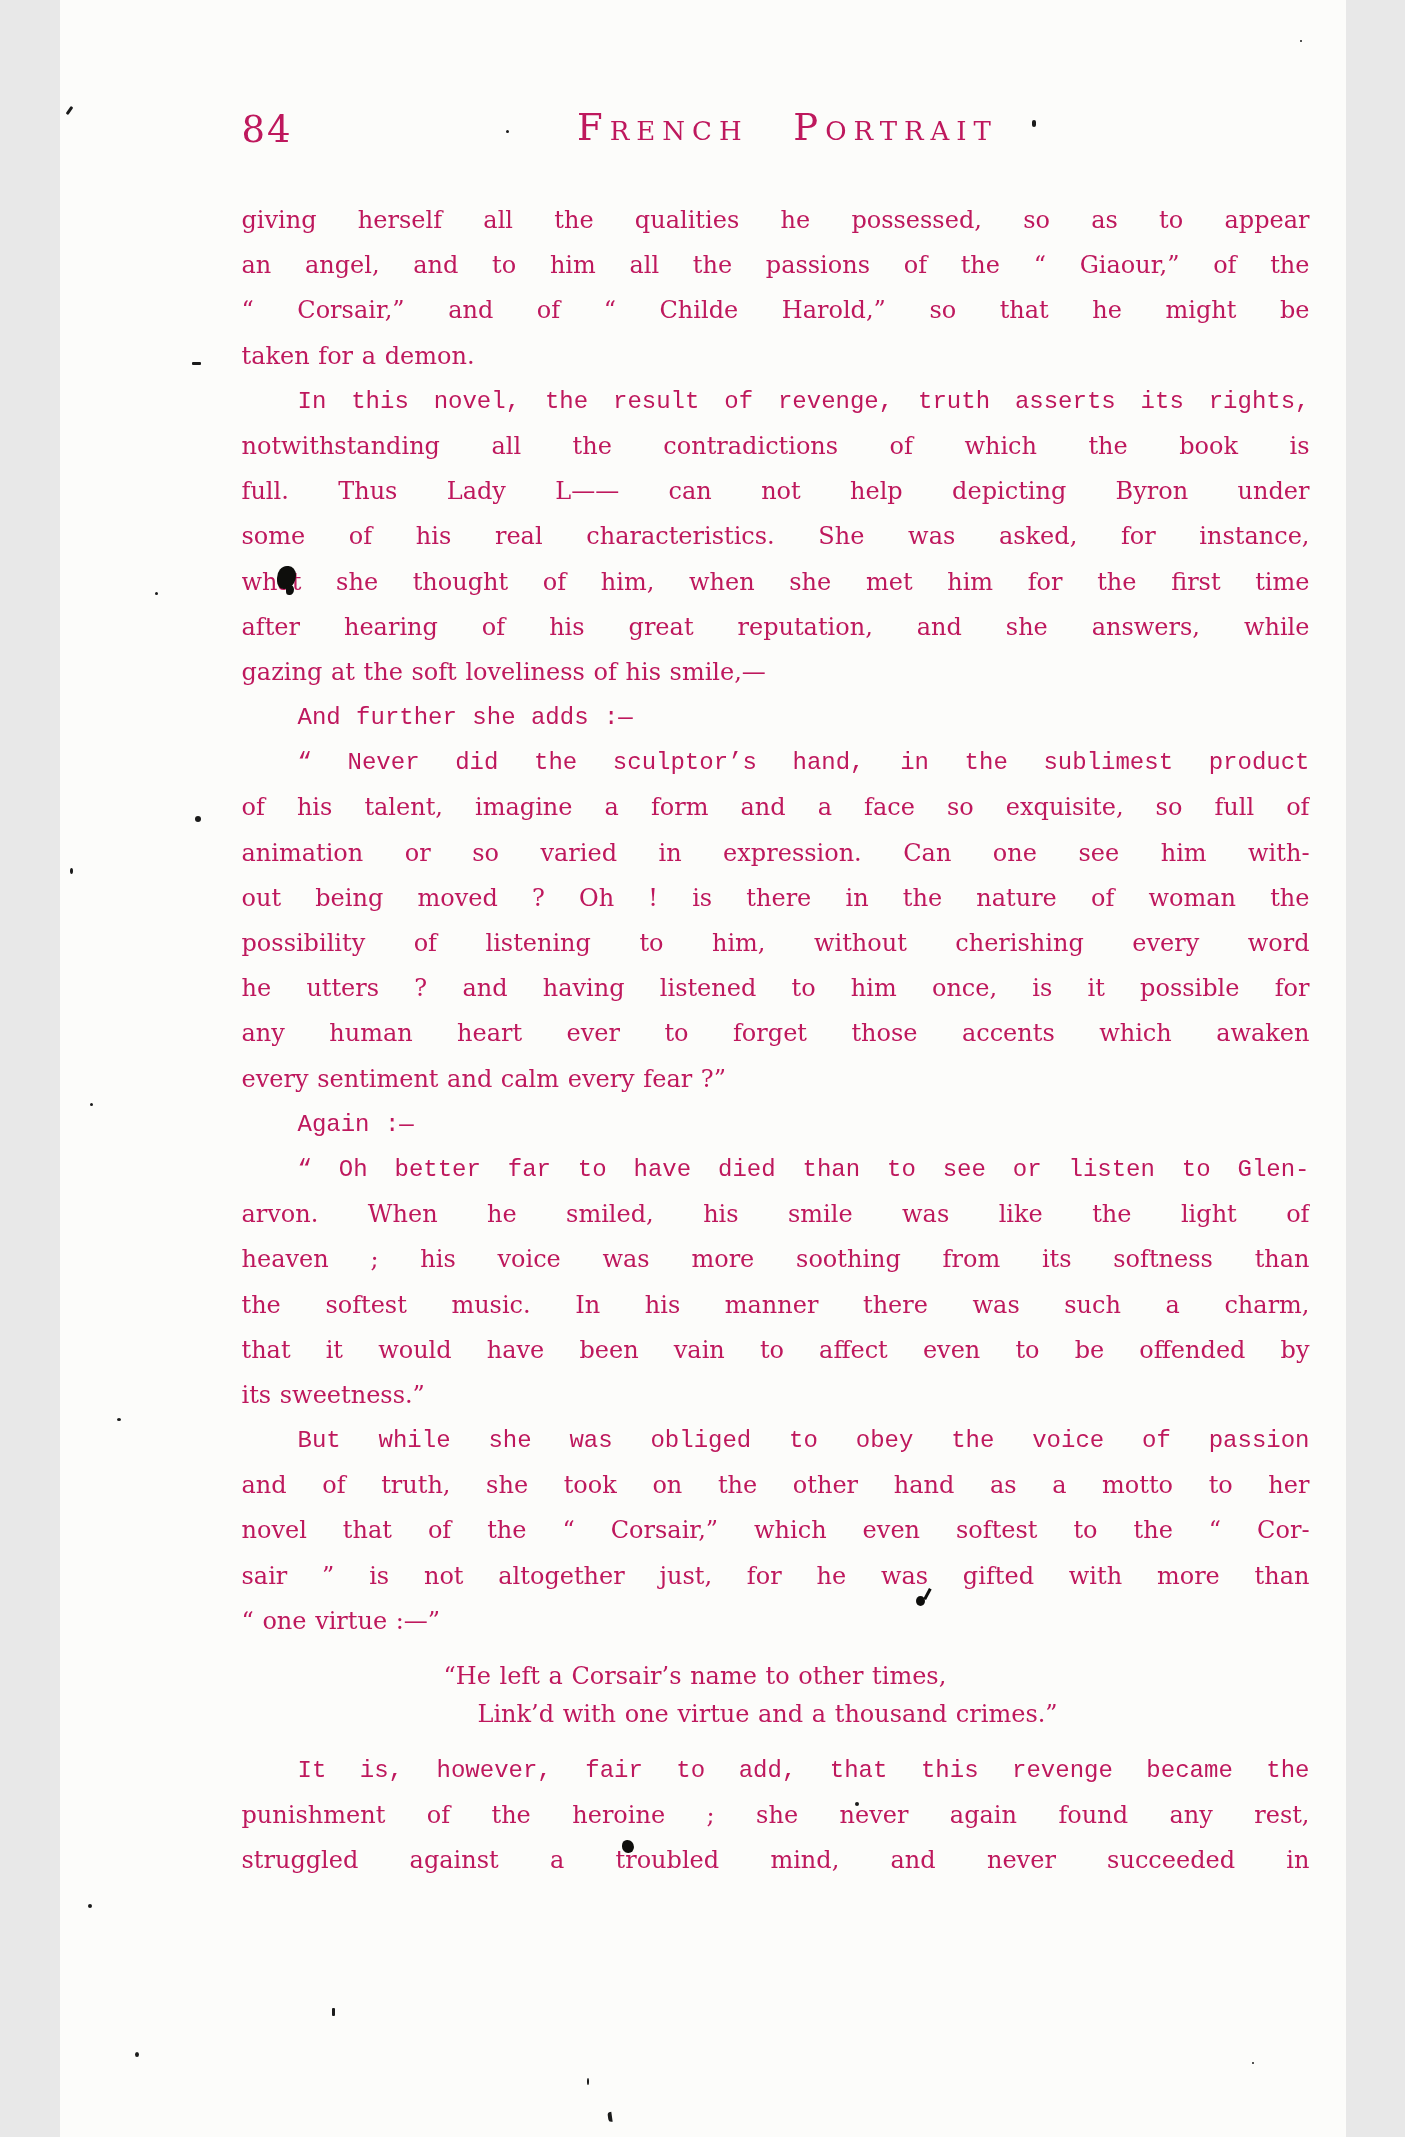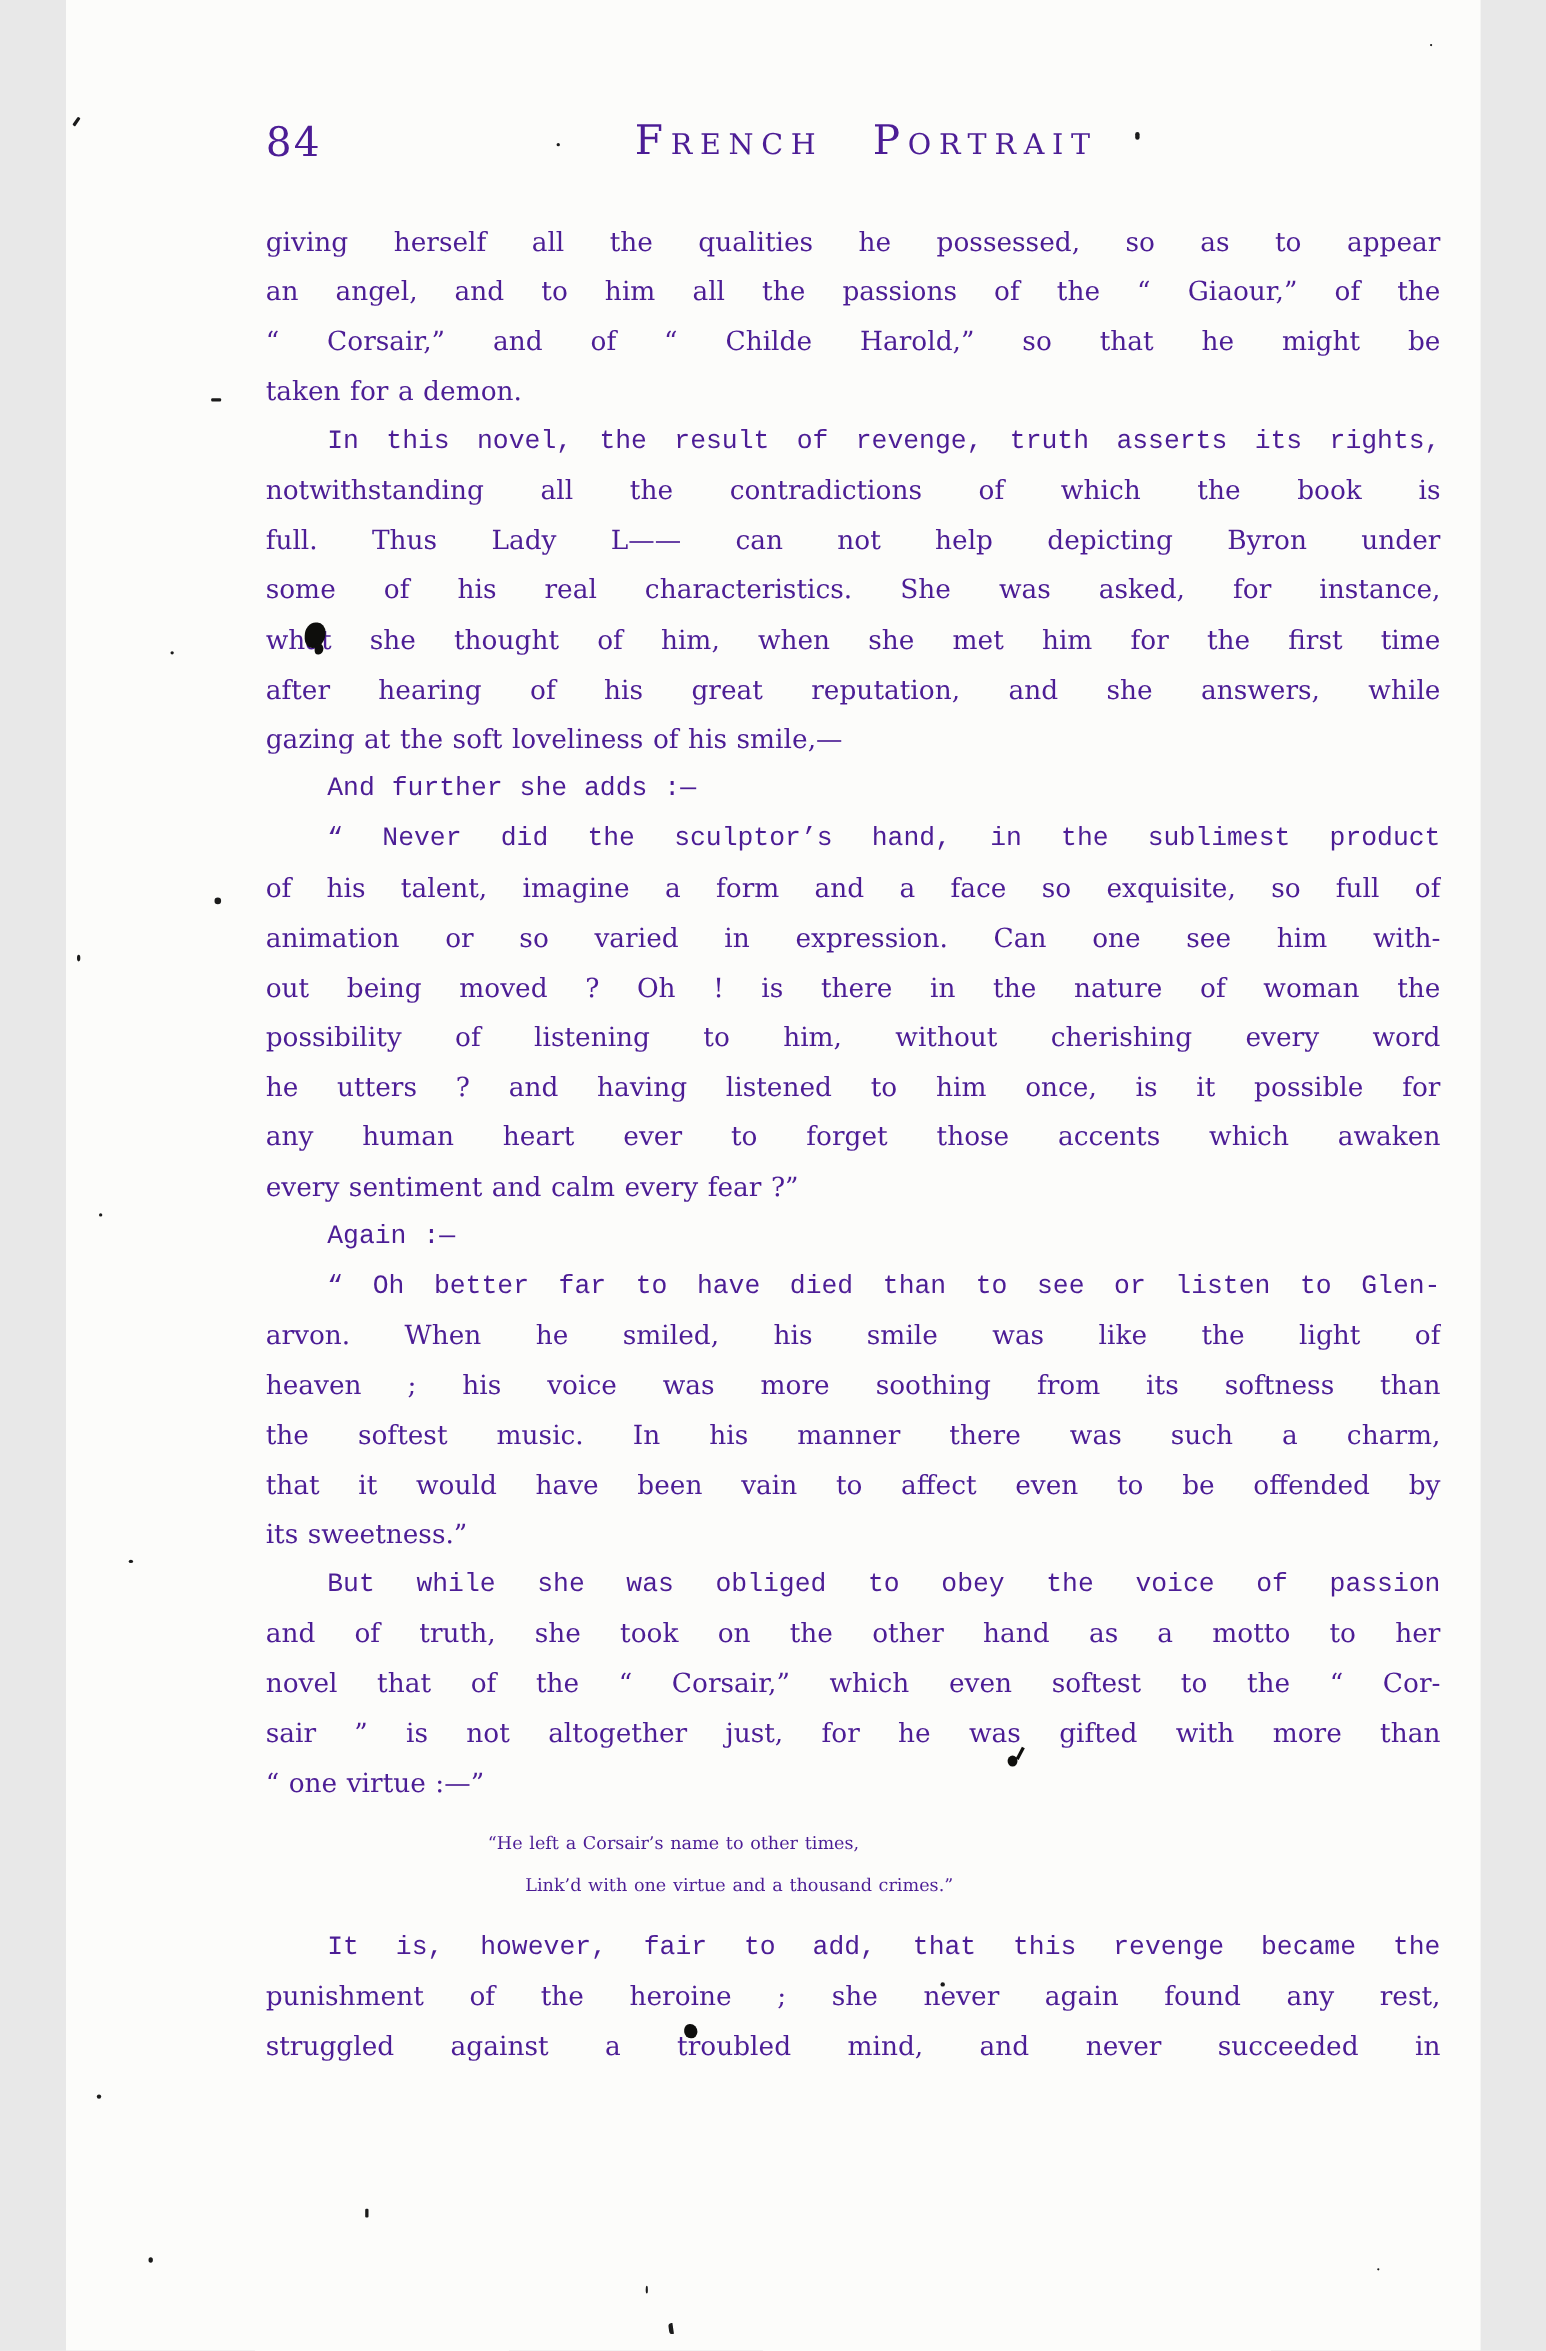--- a/index.html
+++ b/index.html
@@ -4,21 +4,21 @@
 <style>
   html,body { margin:0; padding:0; background:#e8e8e8; }
   .page {
     position: relative;
     width: 1286px;
     height: 2137px;
     margin: 0 auto;
     background: #fcfcfa;
     overflow: hidden;
     font-family: "DejaVu Serif", "Liberation Serif", serif;
-    color: #4c1d95;
+    color: #be185d;
   }
   
   .header {
     position: absolute;
     top: 106px;
     left: 182px;
     width: 1068px;
     height: 48px;
   }
   .pagenum {
@@ -58,21 +58,21 @@
     word-spacing: 1px;
   }
   .line.last {
     text-align: left;
     text-align-last: left;
   }
   .line.indent { padding-left: 56px; font-family: Liberation Mono, monospace; }
   
   .verse { margin: 13px 0 15px 202px; }
   .verse .line {
-    font-size: 16px;
+    font-size: 24px;
     line-height: 38px;
     height: 38px;
     text-align: left;
     text-align-last: left;
   }
   
   .speck {
     position: absolute;
     background: #1b1b1b;
     border-radius: 50%;

